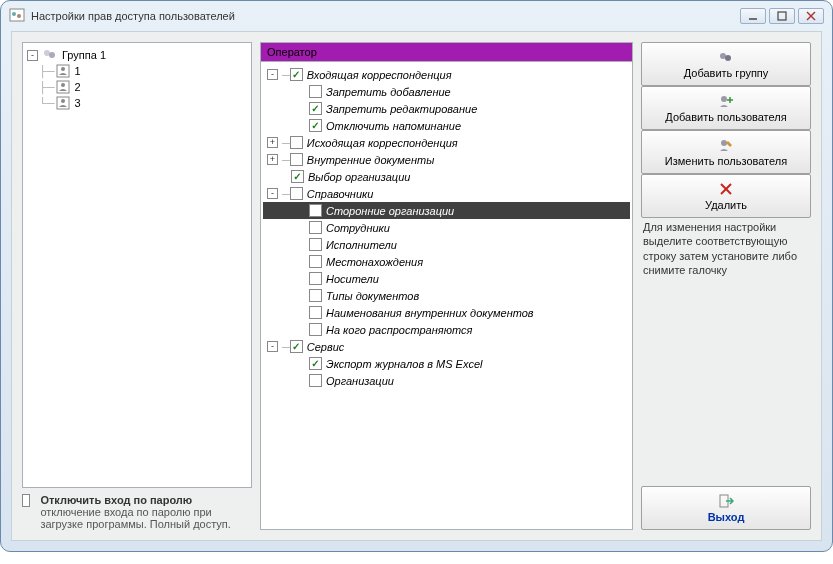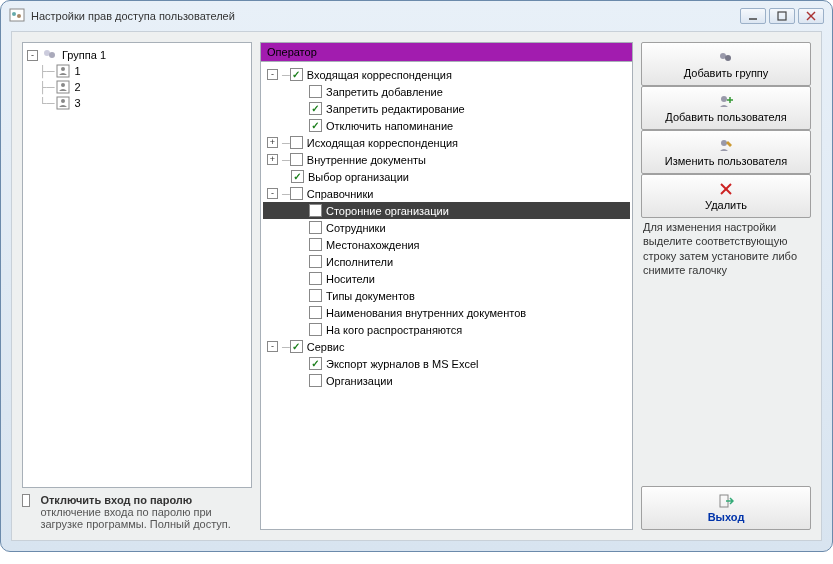--- a/index.html
+++ b/index.html
@@ -20,21 +20,21 @@
 .tree-icon { width: 16px; height: 16px; margin-right: 4px; display:flex; align-items:center; justify-content:center; }
 .tree-label { white-space: nowrap; }
 .tree-lines { color:#aaa; }
 .mid-col { flex: 1; display: flex; flex-direction: column; }
 .mid-header { background: #a21caf; border: 1px solid #a8b0b8; border-bottom: none; padding: 3px 6px; }
 .perm-panel { flex: 1; background: #fff; border: 1px solid #a8b0b8; overflow: auto; padding: 4px 2px; }
 .perm-row { display:flex; align-items:center; height: 17px; }
 .perm-row.selected { background: #404040; color: #fff; }
 .perm-cb { width: 13px; height: 13px; border: 1px solid #888; background:#fff; margin-right: 4px; display:flex; align-items:center; justify-content:center; cursor:pointer; position:relative; }
 .perm-cb.checked::after { content:"✓"; font-size:10px; line-height:1; color:#1a7e1a; font-weight:bold; }
-.perm-text { white-space: nowrap; }
+.perm-text { white-space: nowrap; font-style: italic; }
 .right-col { width: 170px; display:flex; flex-direction: column; gap: 0; }
 .btn { background: linear-gradient(#fefefe,#e6e6e6); border: 1px solid #a0a0a0; border-radius: 2px; padding: 6px 4px; text-align:center; cursor:pointer; display:flex; flex-direction:column; align-items:center; gap:2px; }
 .btn .btn-icon { width: 16px; height: 16px; display:flex; align-items:center; justify-content:center; }
 .btn .btn-text { }
 .btn.exit-btn .btn-text { color:#0033aa; font-weight:bold; }
 .hint-text { font-size: 11px; color:#333; padding: 2px; line-height: 1.3; }
 .spacer { flex: 1; }
 .bottom-left { margin-top: 6px; display:flex; align-items:flex-start; gap:6px; }
 .bottom-left .bl-label { font-weight: bold; color:#333; }
 .bottom-left .bl-desc { color:#555; }
@@ -190,26 +190,26 @@
           <span class="perm-text">Сторонние организации</span>
         </div>
         <div class="perm-row">
           <span class="tree-ind" style="width:46px"></span>
           <span class="perm-cb"></span>
           <span class="perm-text">Сотрудники</span>
         </div>
         <div class="perm-row">
           <span class="tree-ind" style="width:46px"></span>
           <span class="perm-cb"></span>
+          <span class="perm-text">Исполнители</span>
+        </div>
+        <div class="perm-row">
+          <span class="tree-ind" style="width:46px"></span>
+          <span class="perm-cb"></span>
           <span class="perm-text">Местонахождения</span>
-        </div>
-        <div class="perm-row">
-          <span class="tree-ind" style="width:46px"></span>
-          <span class="perm-cb"></span>
-          <span class="perm-text">Исполнители</span>
         </div>
         <div class="perm-row">
           <span class="tree-ind" style="width:46px"></span>
           <span class="perm-cb"></span>
           <span class="perm-text">Носители</span>
         </div>
         <div class="perm-row">
           <span class="tree-ind" style="width:46px"></span>
           <span class="perm-cb"></span>
           <span class="perm-text">Типы документов</span>

